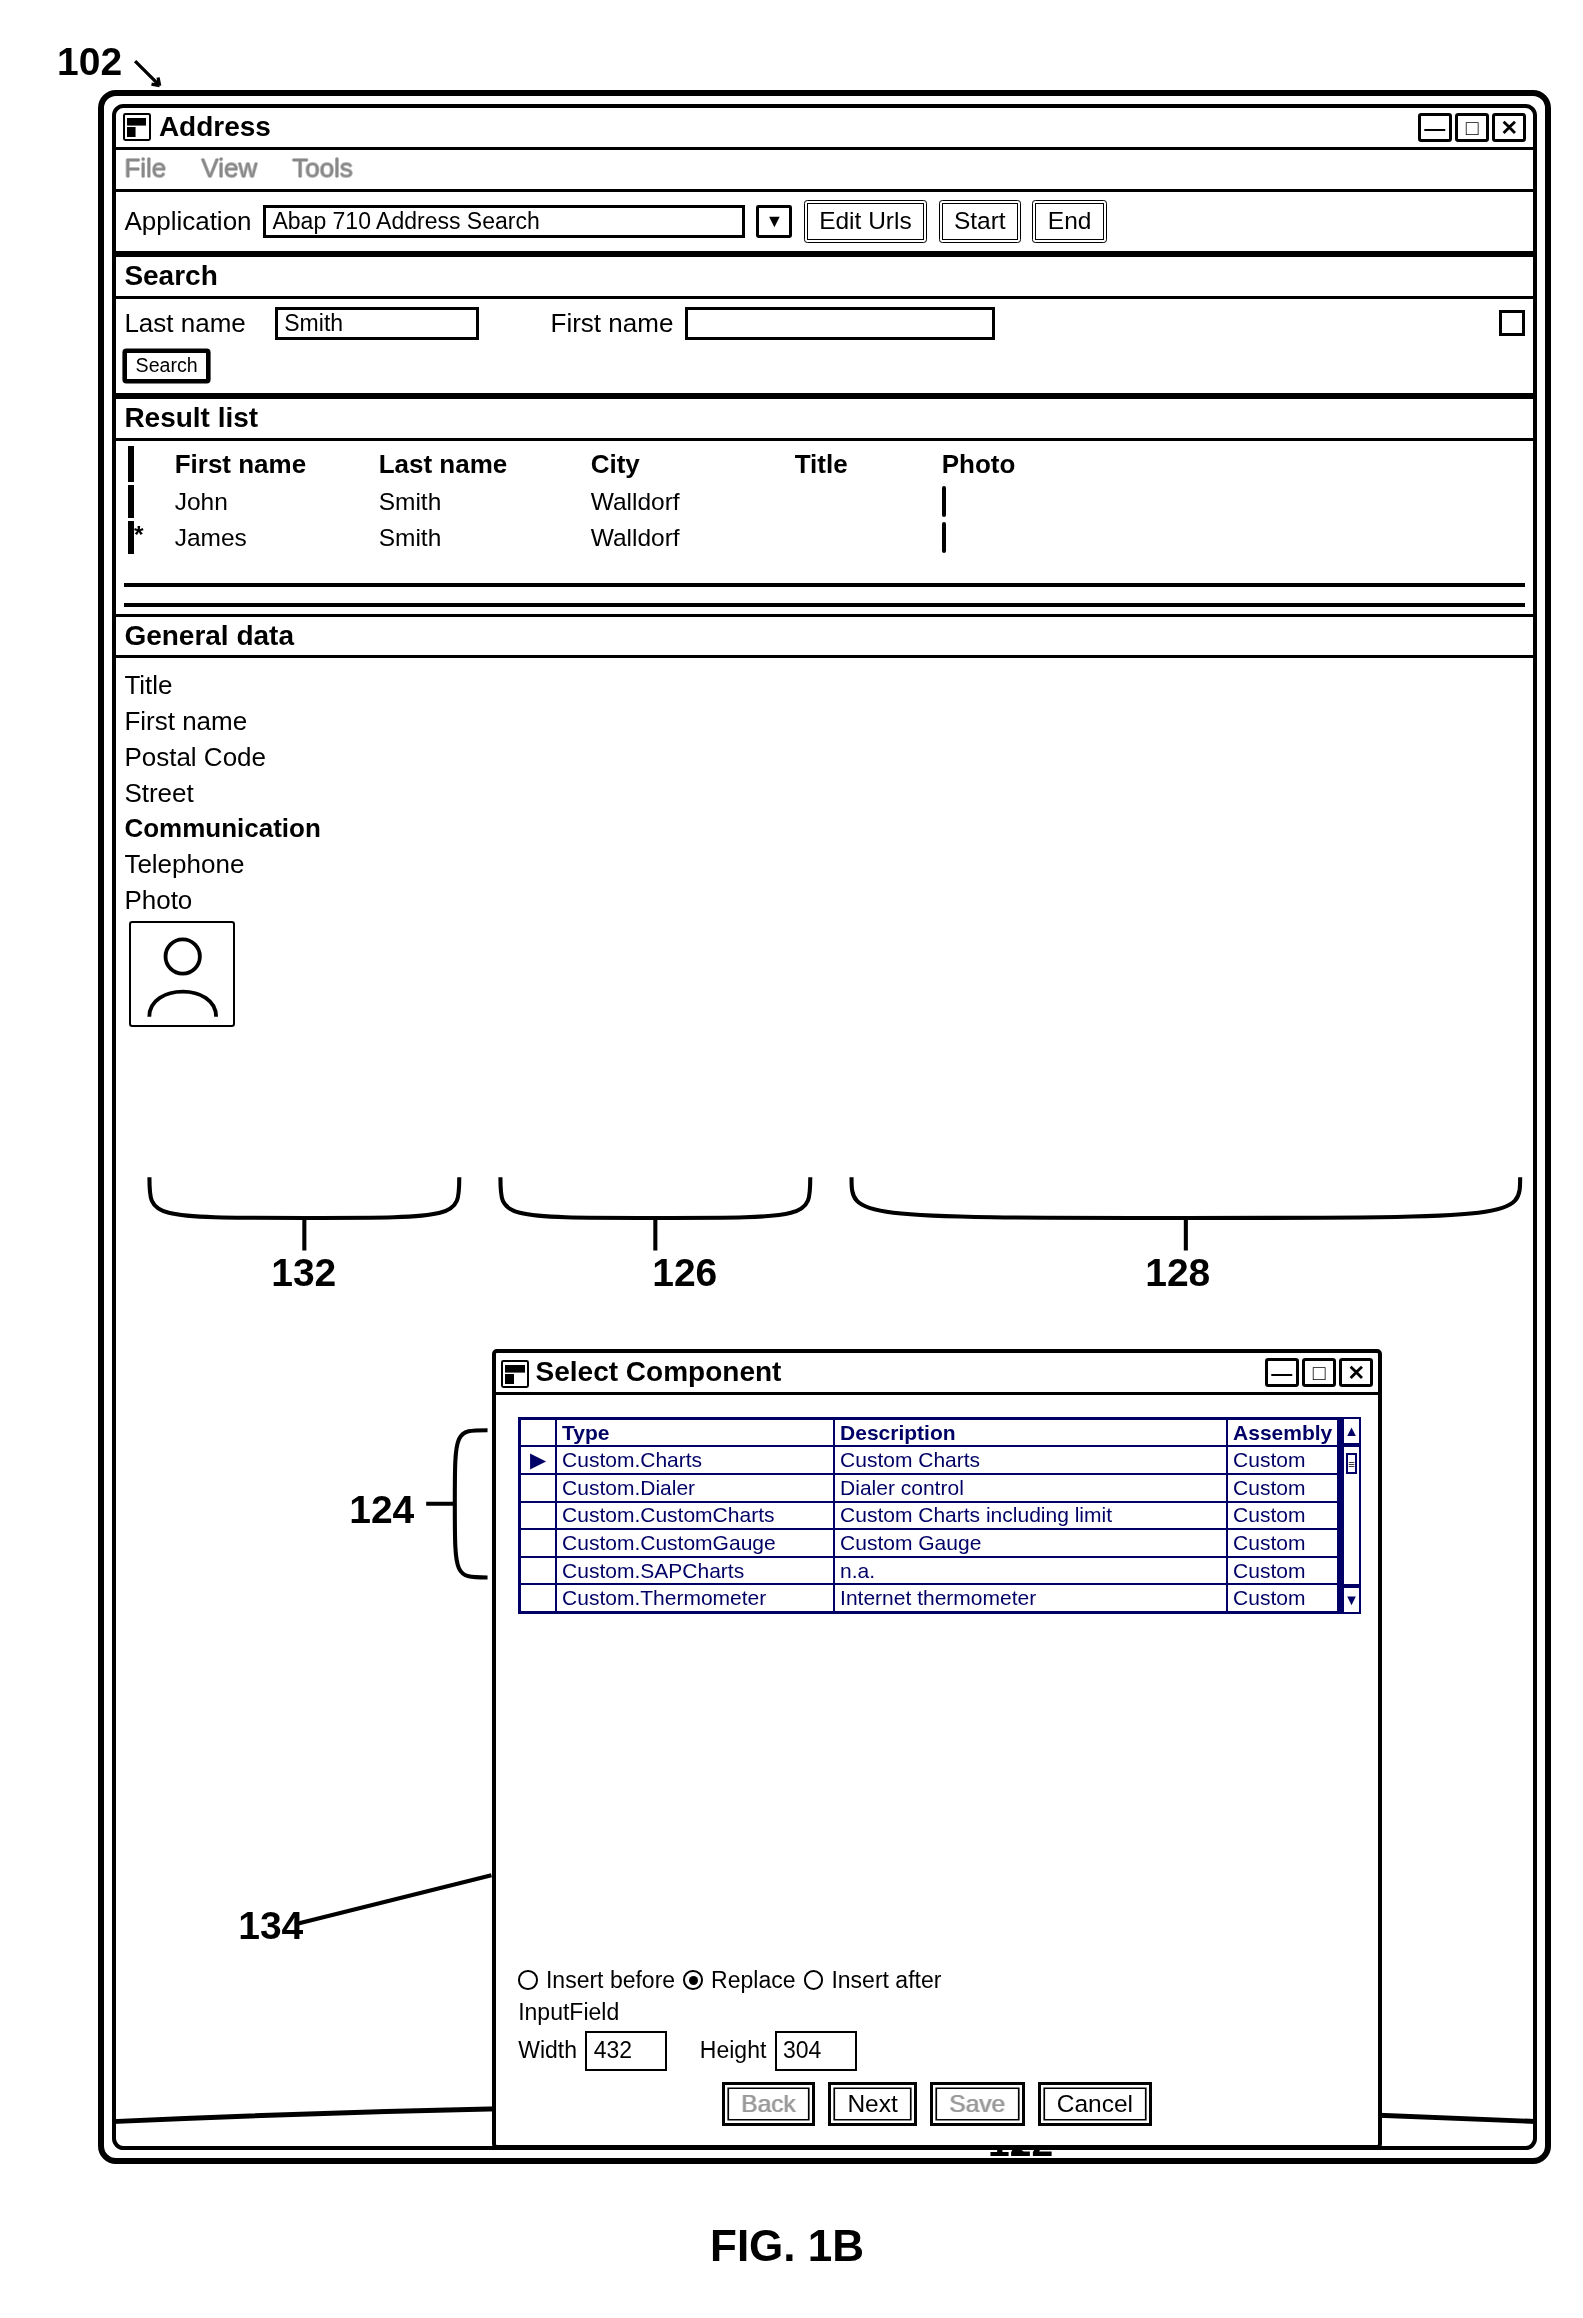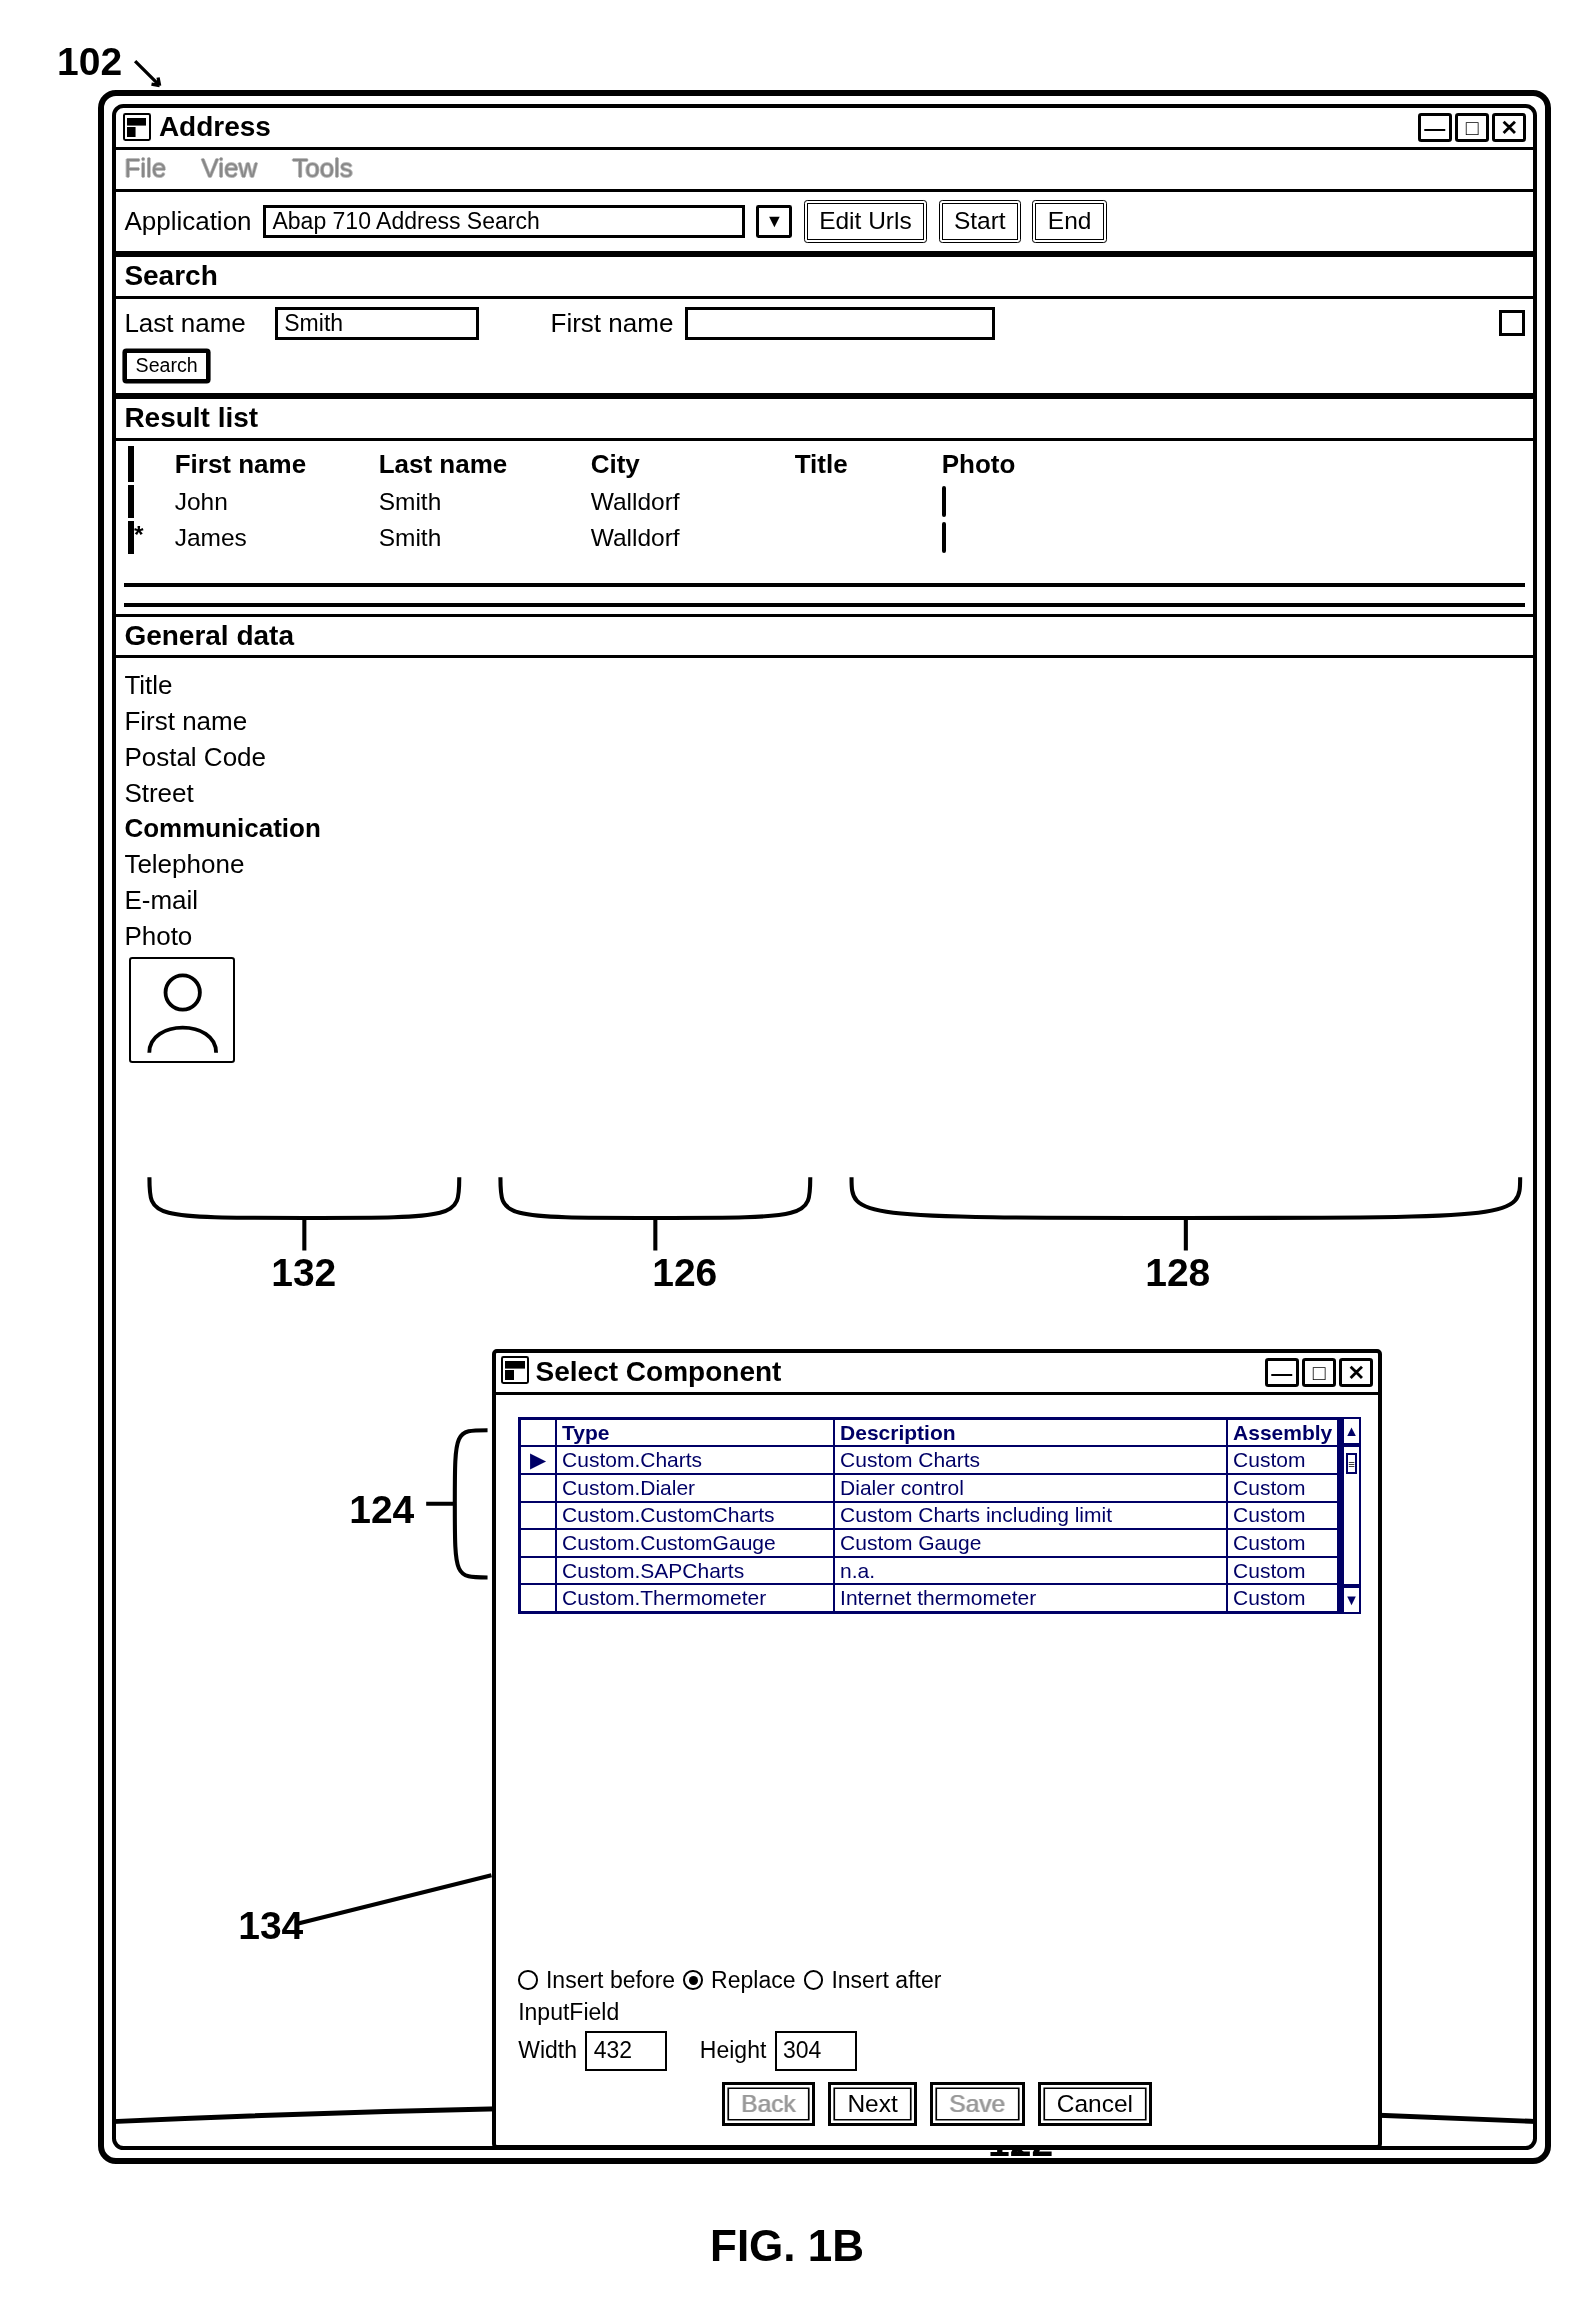--- a/index.html
+++ b/index.html
@@ -146,21 +146,21 @@
     position:absolute;
     left:376px;
     top:1241px;
     width:890px;
     height:800px;
     border:4.9px solid #000; border-radius:4.9px; background:#fff;
     display:flex; flex-direction:column;
     z-index:50;
   }
   .dlg-title { display:flex; align-items:center; justify-content:space-between; padding:3.3px 4.9px; border-bottom:3.3px solid #000;}
-  .dlg-title-left{display:flex; align-items:flex-start; gap:6.5px;}
+  .dlg-title-left{display:flex; align-items:flex-end; gap:6.5px;}
   .dlg-title-text{font-weight:bold; font-size:28px;}
   .dlg-body{flex:1; display:flex; flex-direction:column; padding:22px; gap:4.9px; font-size:23px;}
   .grid {
     border:2.4px solid #006; display:flex; flex-direction:column;
   }
   .grid-row { display:flex; }
   .grid-row.head{font-weight:bold;}
   .gcell {
     border:1.6px solid #006; padding:0.8px 4.9px; color:#006; font-size:21px;
     white-space:nowrap; overflow:hidden; text-overflow:clip;
@@ -290,23 +290,20 @@
       <div class="gd-row">
           <span class="gd-label">Street</span>
         </div>
       <div class="gd-row" style="font-weight:bold;">
           <span>Communication</span>
         </div>
       <div class="gd-row">
           <span class="gd-label">Telephone</span>
         </div>
       <div class="gd-row">
-          <span class="gd-label">E-mail</span>
-        </div>
-      <div class="gd-row">
           <span class="gd-label">Photo</span>
         </div>
       <div class="gd-row">
         <span class="photo-big">
           <svg viewBox="0 0 100 100">
               <circle cx="50" cy="32" r="18" fill="none" stroke="#000" stroke-width="4"></circle>
               <path d="M15 95 C15 60 85 60 85 95" fill="none" stroke="#000" stroke-width="4"></path>
             </svg>
         </span>
       </div>

